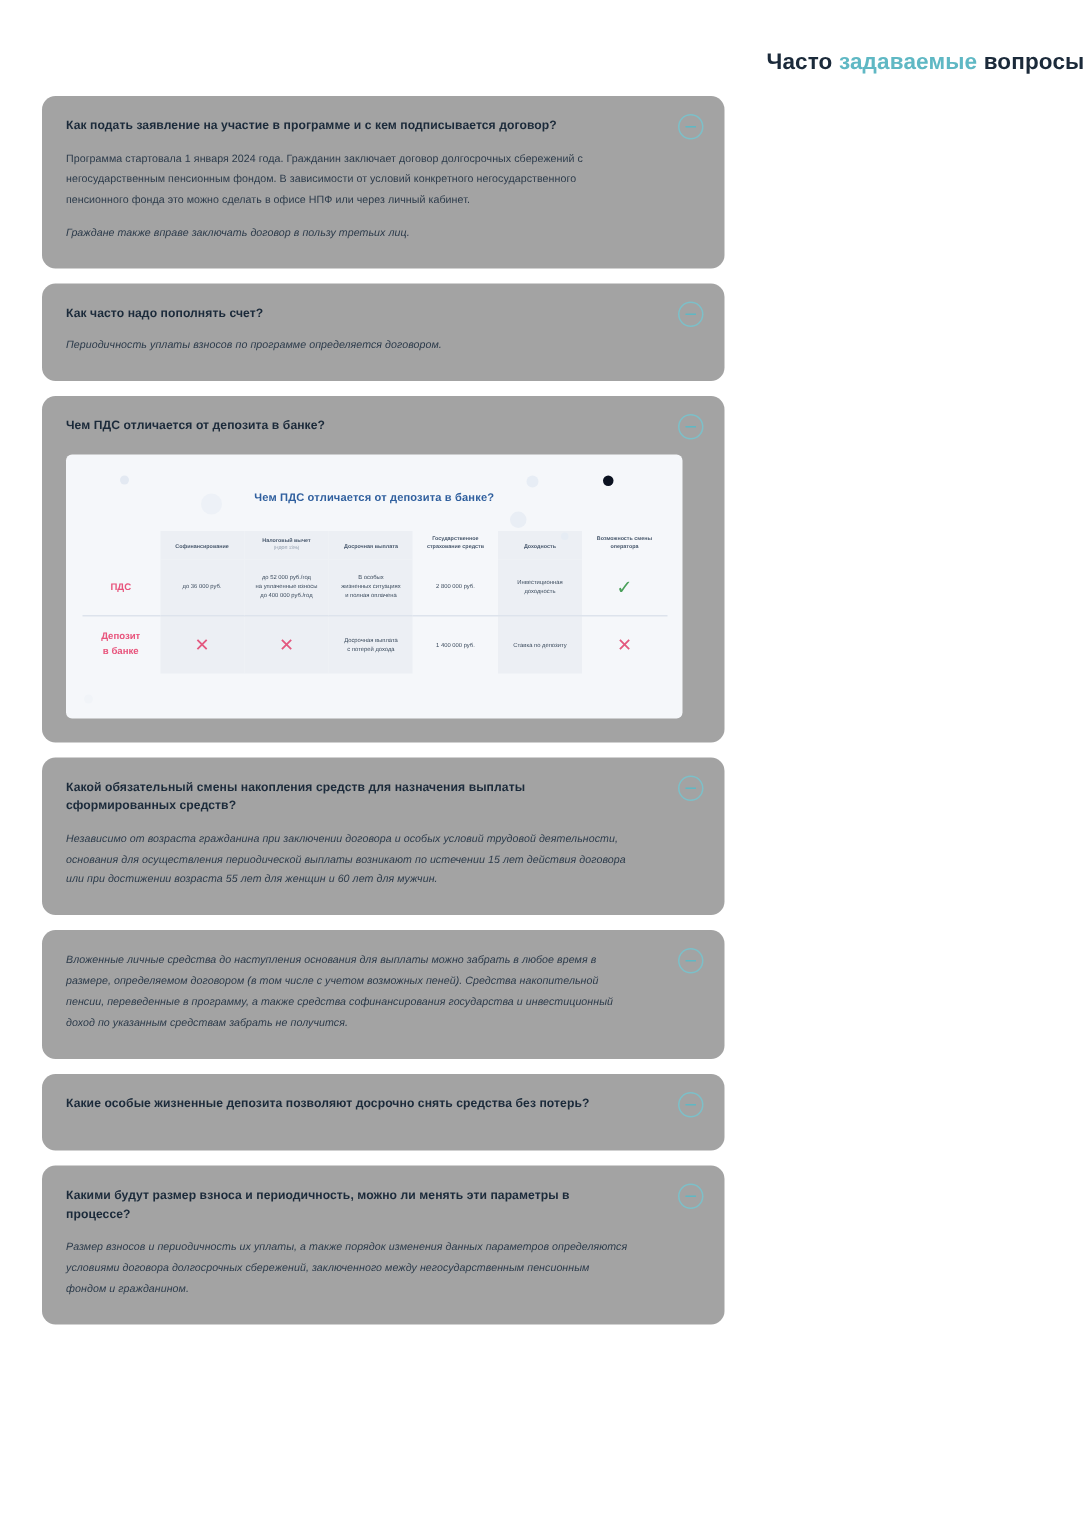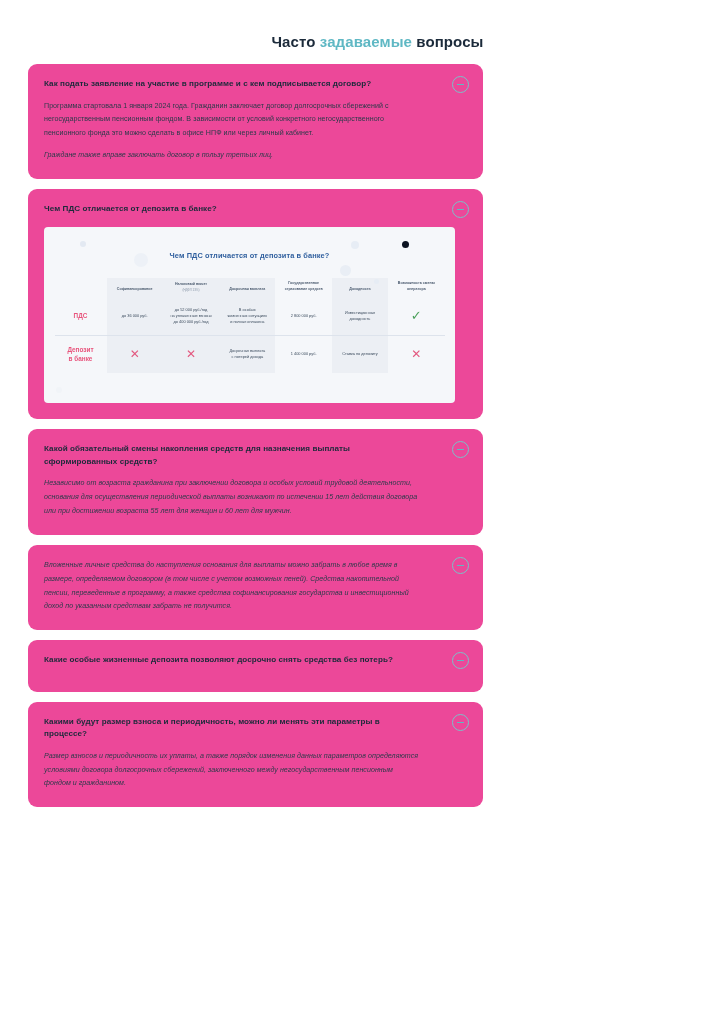--- a/index.html
+++ b/index.html
@@ -10,40 +10,40 @@
   body {
     width: 723px; height: 1024px;
     font-family: "Liberation Sans", "DejaVu Sans", sans-serif;
     color: #101828;
     overflow: hidden;
   }
   .page { width: 723px; padding: 0; }
 
   
   .faq-title {
-    text-align: center;
+    text-align: right;
     font-size: 15px;
     font-weight: bold;
     color: #1b2a3a;
     letter-spacing: .1px;
     margin: 33px 0 14px 0;
     padding-left: 32px;
   }
   .faq-title .accent { color: #5fb8c4; }
 
   
   .faq-list {
     width: 455px;
     margin: 0 0 0 28px;
     display: flex;
     flex-direction: column;
     gap: 10px;
   }
   .faq-item {
-    background: #ec4899;
+    background: #a3a3a3;
     border-radius: 9px;
     padding: 14px 28px 16px 16px;
     position: relative;
   }
   .faq-q {
     font-size: 8.1px;
     font-weight: bold;
     line-height: 1.55;
     color: #1b2a3a;
     padding-right: 46px;
@@ -164,20 +164,29 @@
           <i></i>
         </div>
       <div class="faq-q">Как подать заявление на участие в программе и с кем подписывается договор?</div>
       <div class="faq-a">
         <p>Программа стартовала 1 января 2024 года. Гражданин заключает договор долгосрочных сбережений с негосударственным пенсионным фондом. В зависимости от условий конкретного негосударственного пенсионного фонда это можно сделать в офисе НПФ или через личный кабинет.</p>
         <p>Граждане также вправе заключать договор в пользу третьих лиц.</p>
       </div>
     </div>
 
 
+    <div class="faq-item">
+      <div class="toggle-icon">
+          <i></i>
+        </div>
+      <div class="faq-q">Как часто надо пополнять счет?</div>
+      <div class="faq-a">
+        <p>Периодичность уплаты взносов по программе определяется договором.</p>
+      </div>
+    </div>
 
     <div class="faq-item">
       <div class="toggle-icon">
           <i></i>
         </div>
       <div class="faq-q">Чем ПДС отличается от депозита в банке?</div>
 
       <div class="infographic">
         <span class="deco d1"></span>
         <span class="deco d2"></span>

